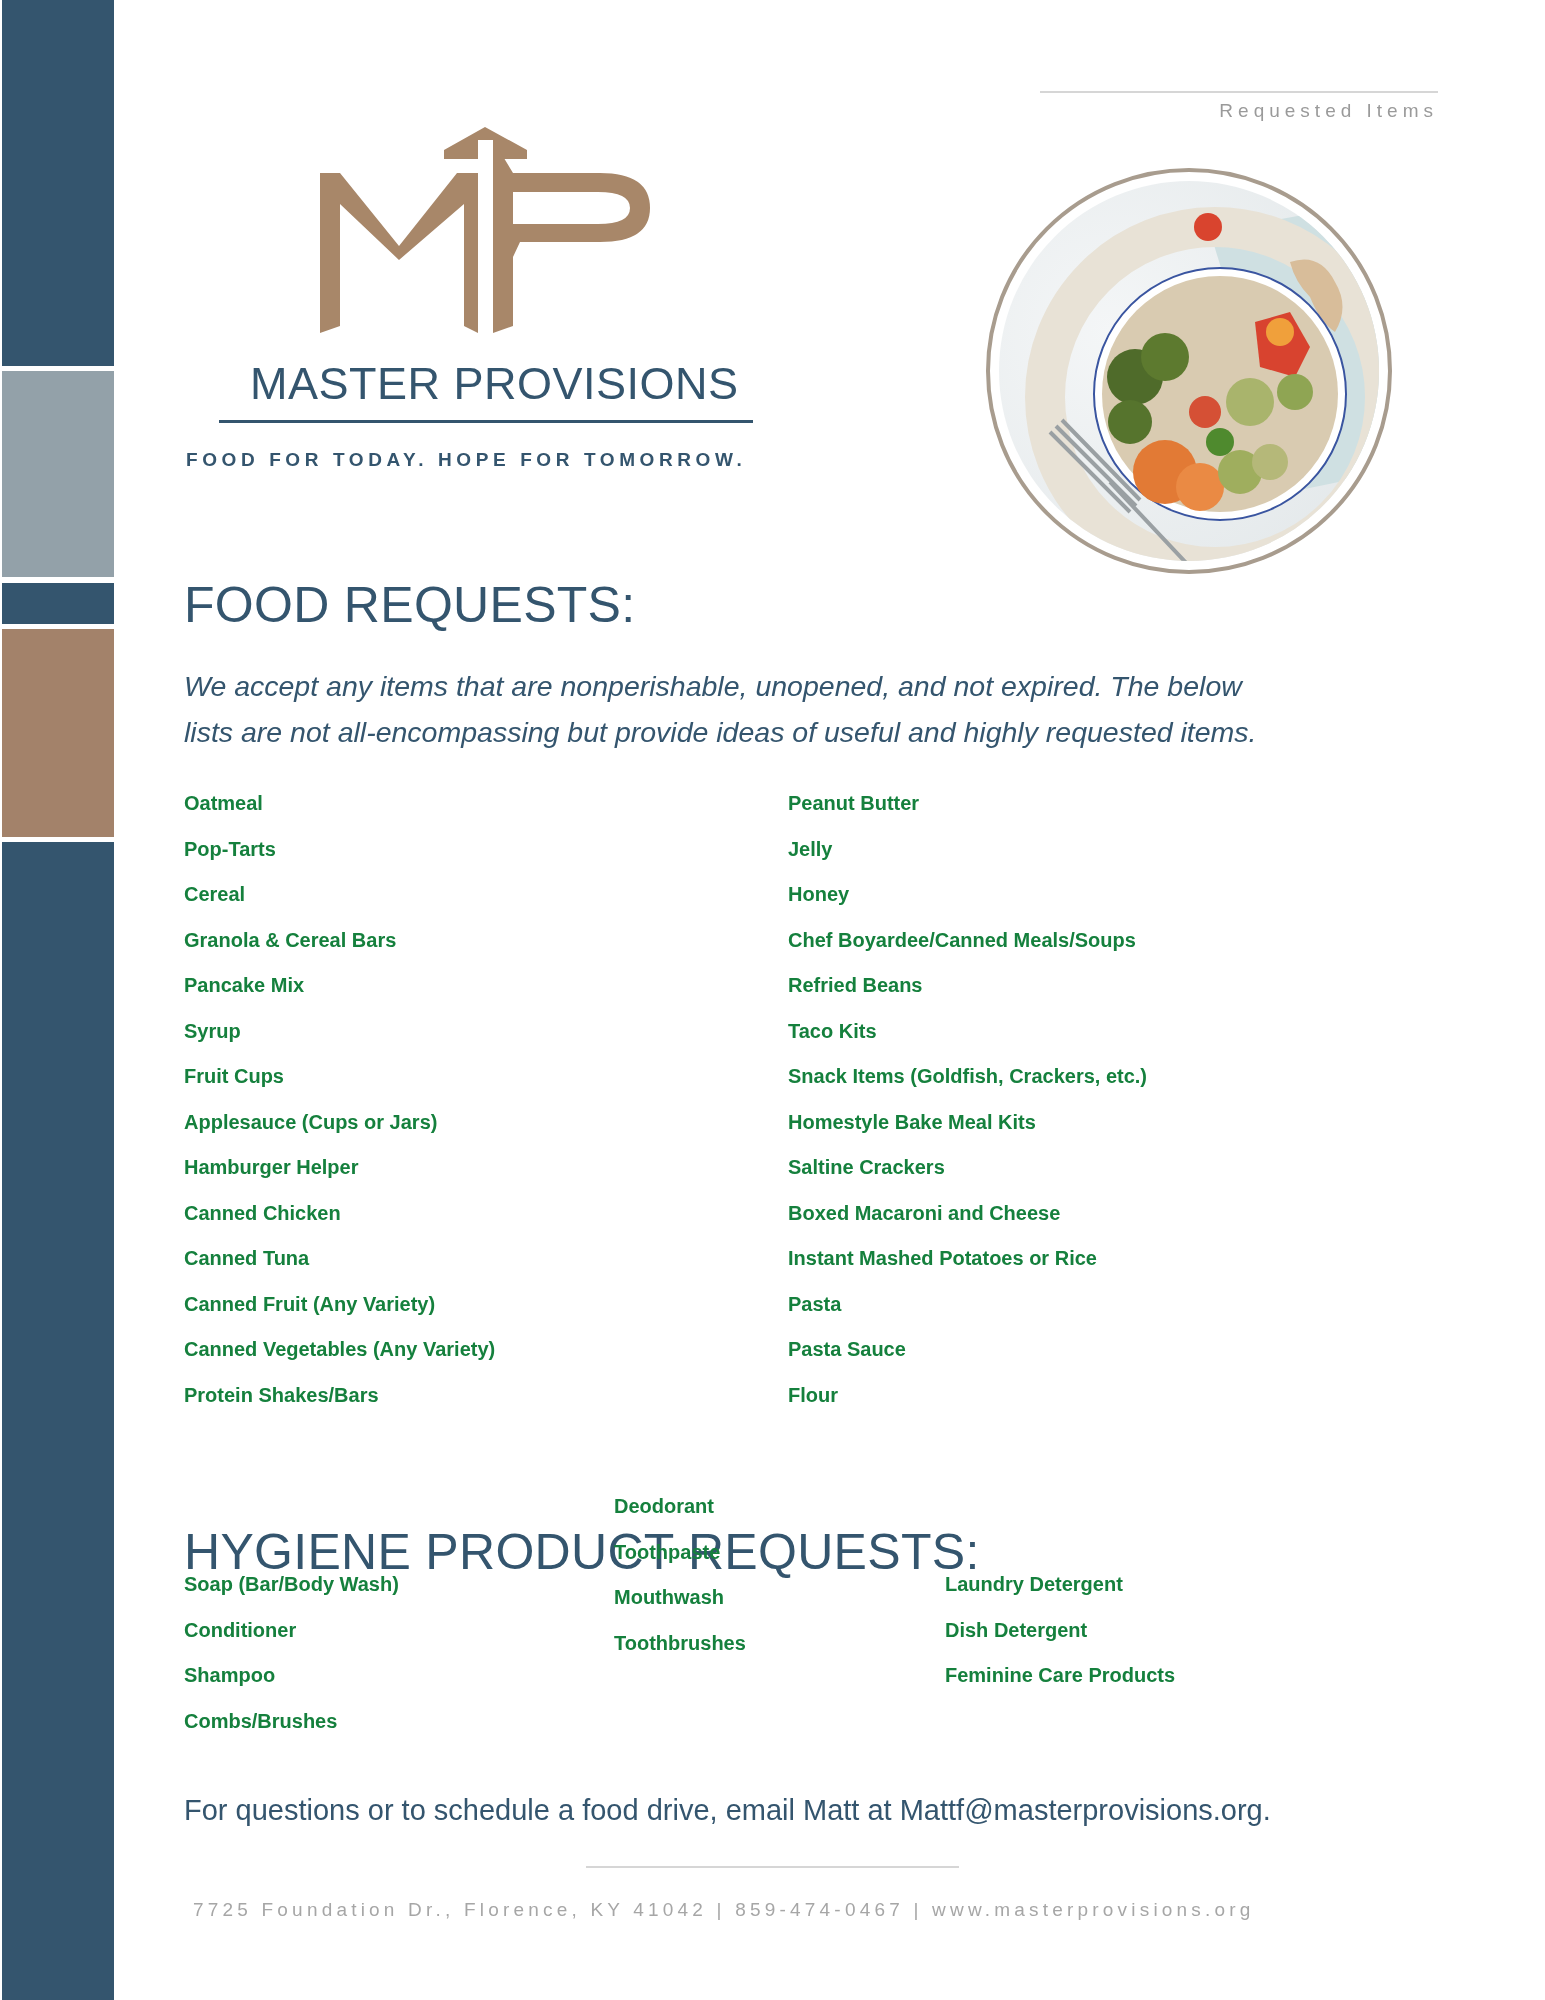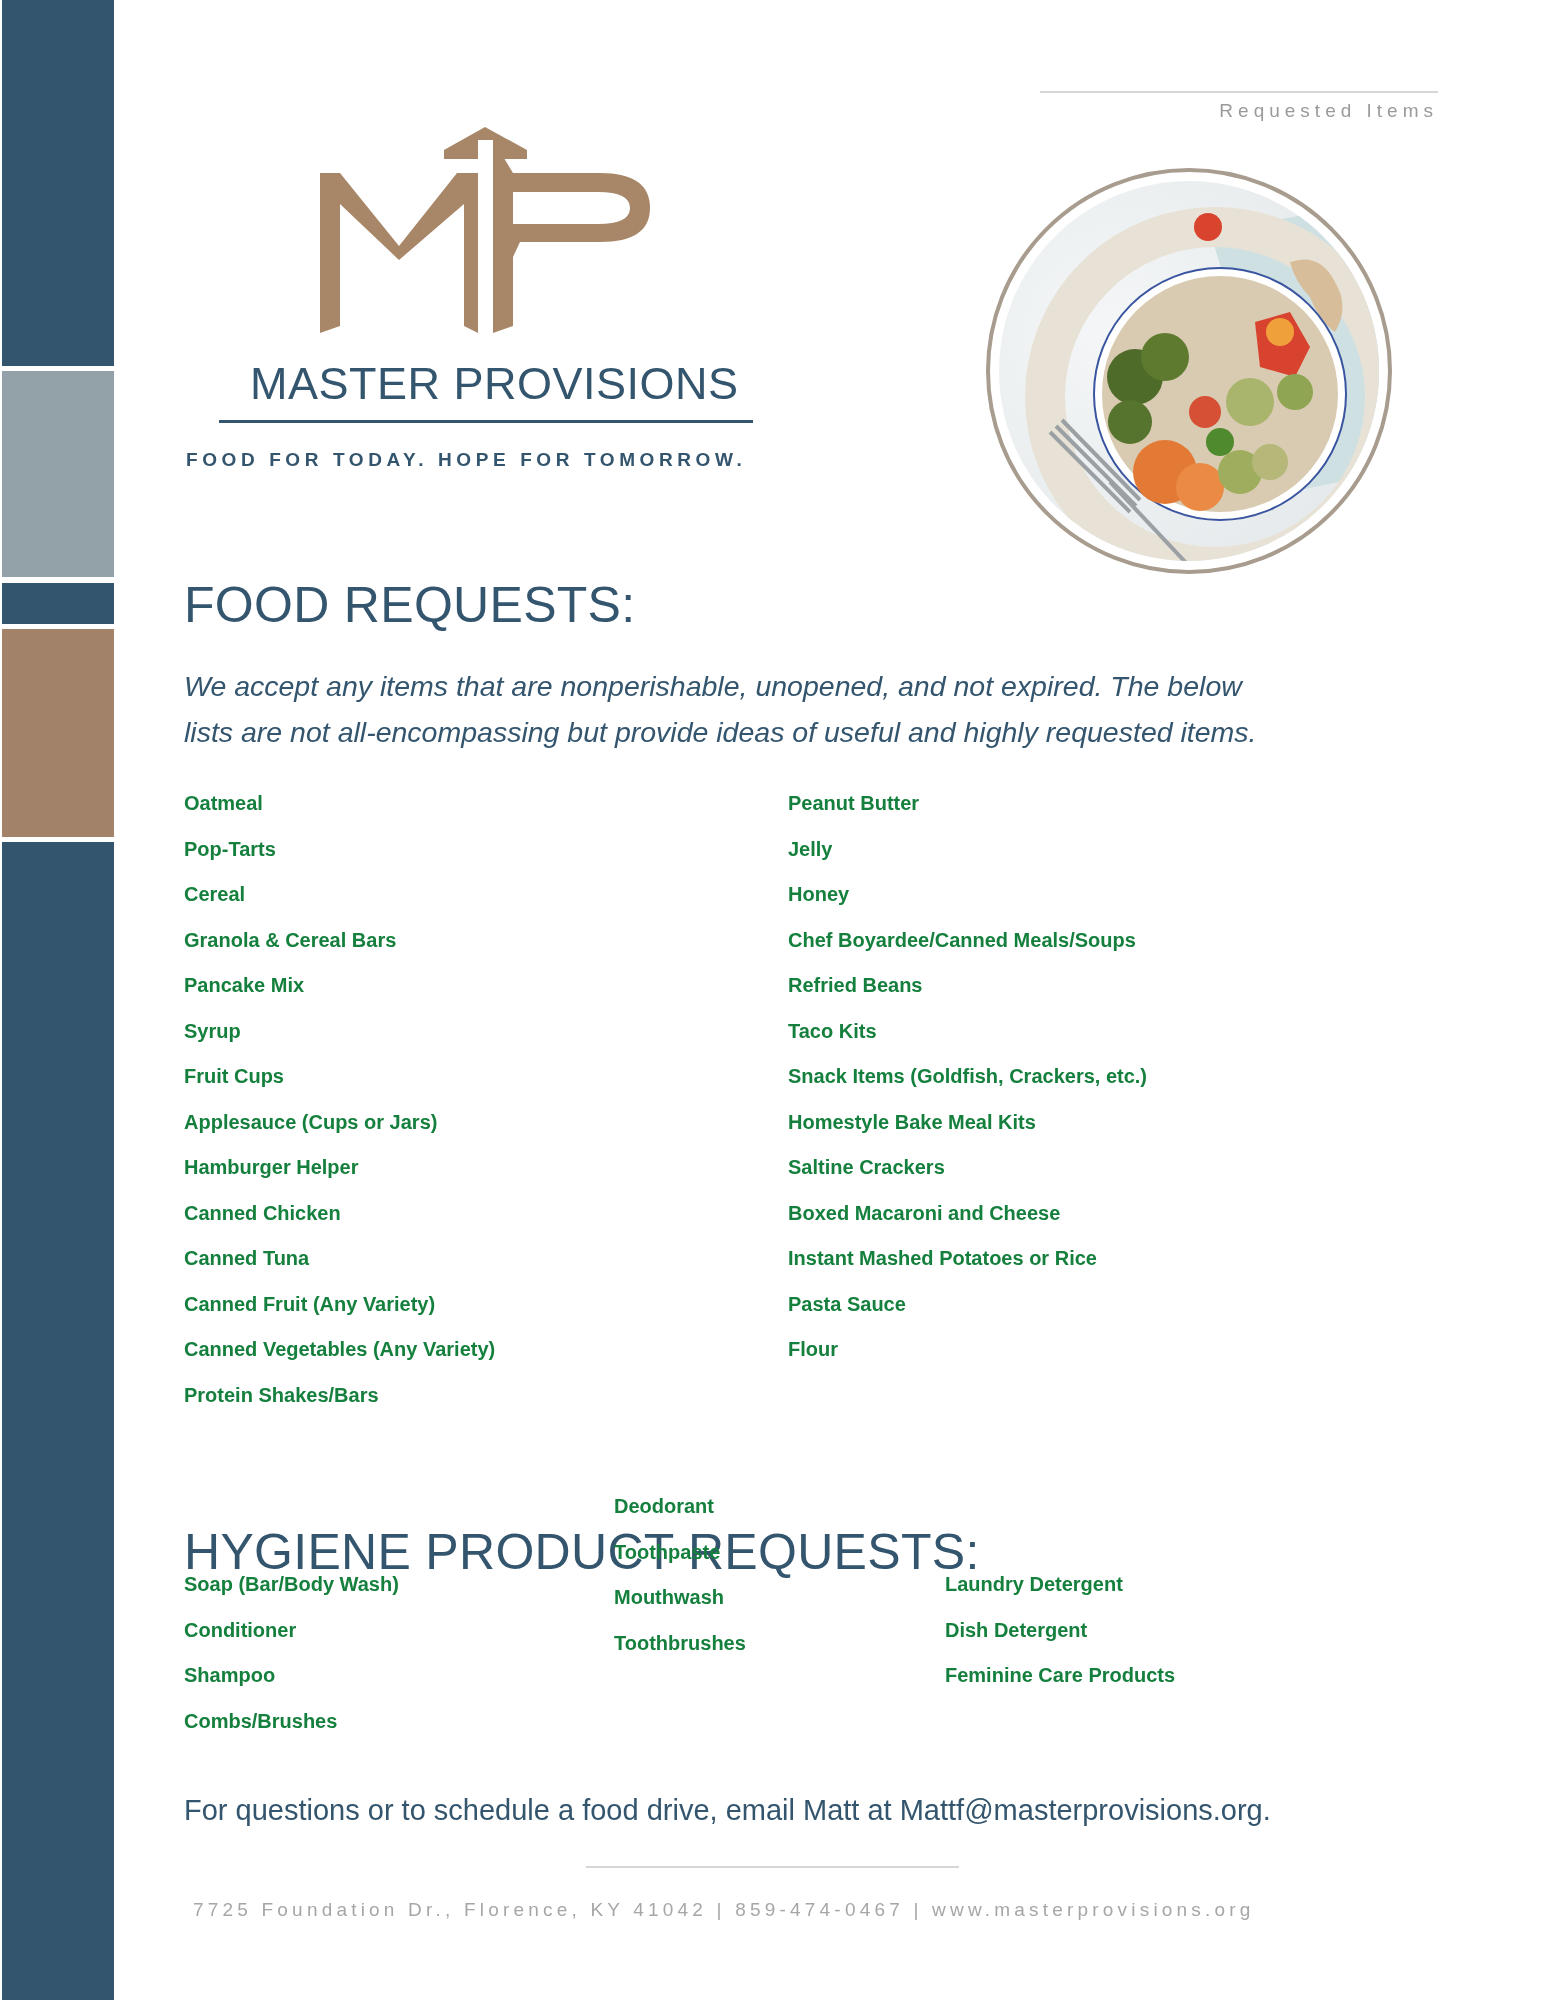--- a/index.html
+++ b/index.html
@@ -122,20 +122,21 @@
   <li>Jelly</li>
   <li>Honey</li>
   <li>Chef Boyardee/Canned Meals/Soups</li>
   <li>Refried Beans</li>
   <li>Taco Kits</li>
   <li>Snack Items (Goldfish, Crackers, etc.)</li>
   <li>Homestyle Bake Meal Kits</li>
   <li>Saltine Crackers</li>
   <li>Boxed Macaroni and Cheese</li>
   <li>Instant Mashed Potatoes or Rice</li>
+  <li>Pasta</li>
   <li>Pasta Sauce</li>
   <li>Flour</li>
 </ul>
 
 <div class="section-title" style="top:1475px;margin-top:48px;">HYGIENE PRODUCT REQUESTS:</div>
 
 <ul class="list" style="left:184px;top:1562px;">
   <li>Soap (Bar/Body Wash)</li>
   <li>Conditioner</li>
   <li>Shampoo</li>

